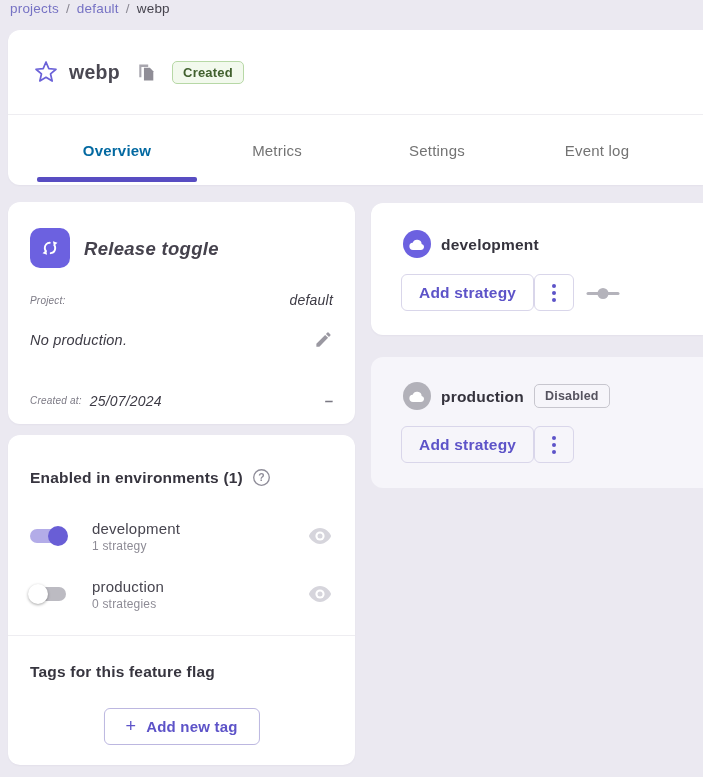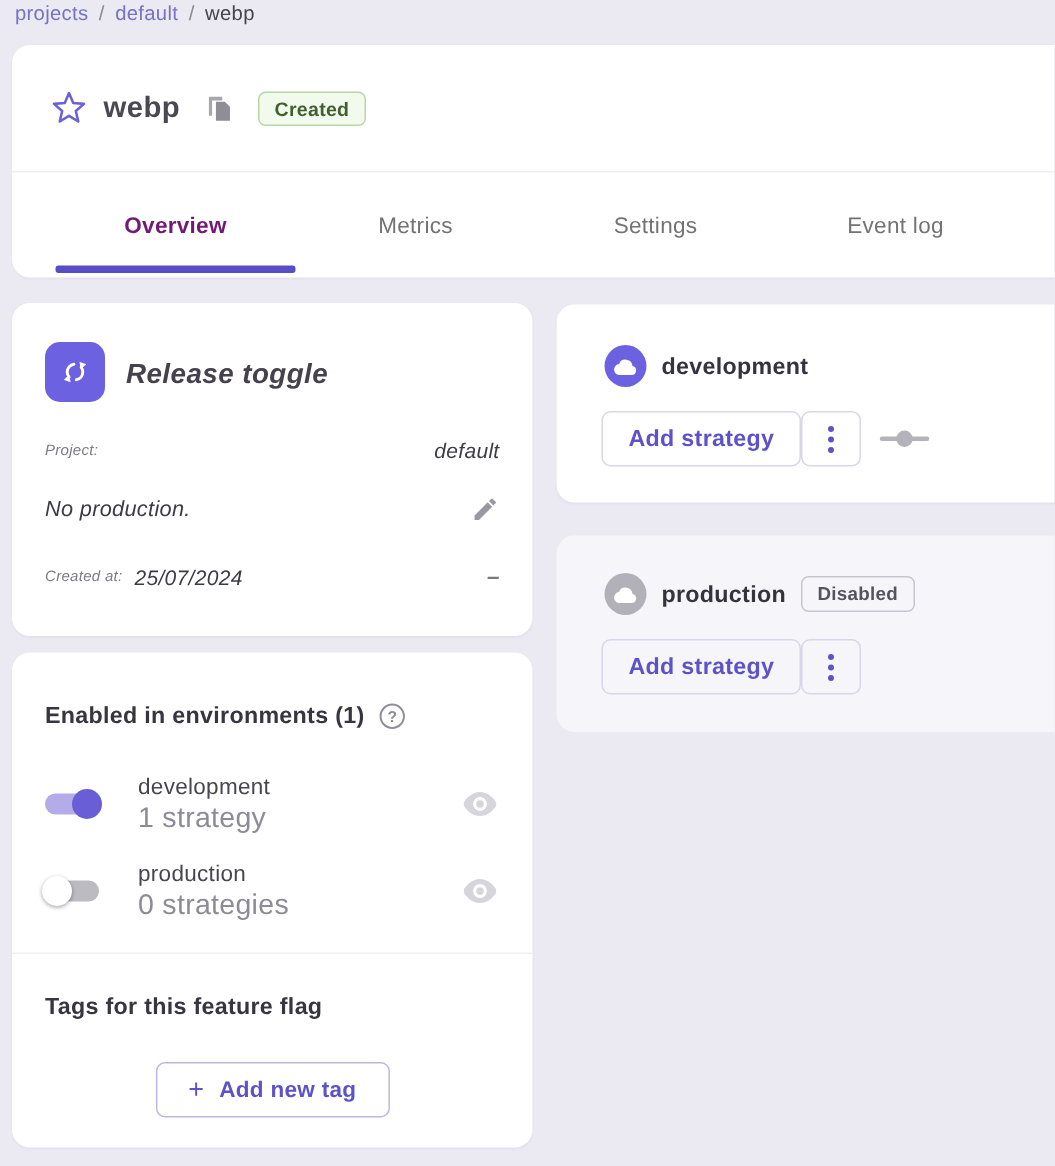--- a/index.html
+++ b/index.html
@@ -21,51 +21,51 @@
 
   
   .header-card { left:8px; top:30px; width:695px; height:155px; background:#fff; border-radius:12px 0 0 12px; box-shadow:0 1px 2px rgba(40,35,70,.04); }
   .title-row { position:absolute; left:0; top:0; width:100%; height:84px; display:flex; align-items:center; padding-left:26px; }
   .feature-title { font-size:19.5px; color:#4a4852; margin-left:11px; letter-spacing:.3px; }
   .copy-btn { margin-left:18px; display:flex; align-items:center; cursor:pointer; }
   .status-badge { margin-left:17px; font-size:13px; font-weight:bold; color:#41602e; background:#f2f9ed; border:1px solid #b7d8a6; border-radius:5px; padding:3px 10px; letter-spacing:.2px; }
   .header-divider { position:absolute; left:0; top:84px; width:100%; height:1px; background:#eeedf1; }
   .tabs-row { position:absolute; left:29px; top:85px; height:70px; display:flex; }
   .tab { width:160px; height:100%; display:flex; align-items:center; justify-content:center; font-size:15px; color:#737373; cursor:pointer; letter-spacing:.2px; }
-  .tab.active { font-weight:bold; color:#701a75; }
+  .tab.active { font-weight:bold; color:#0369a1; }
   .tab-underline { position:absolute; left:29px; bottom:3px; width:160px; height:5px; background:#584dc2; border-radius:2px; }
 
   
   .card { background:#fff; border-radius:12px; box-shadow:0 1px 2px rgba(40,35,70,.04); }
 
   
   .overview-card { left:8px; top:202px; width:347px; height:222px;font-style:italic; }
   .type-icon-box { position:absolute; left:22px; top:26px; width:40px; height:40px; border-radius:10px; background:#6c61e0; display:flex; align-items:center; justify-content:center; }
   .type-label { position:absolute; left:76px; top:36px; font-size:18.5px; color:#45424d; letter-spacing:.3px; }
   .ov-row { position:absolute; left:22px; right:22px; display:flex; justify-content:space-between; align-items:center; }
   .row-project { top:90px; }
   .row-desc { top:128px; }
-  .row-created { top:174px; }
+  .row-created { top:190px; }
   .lbl-gray { font-size:10px; color:#7c7a85; letter-spacing:.2px; }
   .val-dark { font-size:14px; color:#3d3b45; letter-spacing:.2px; }
   .desc-text { font-size:14.5px; color:#3d3b45; letter-spacing:.2px; }
   .created-wrap { display:flex; gap:8px; align-items:center; }
   .dash { color:#7a7883; font-size:15px; font-weight:bold; }
   .icon-btn { cursor:pointer; display:flex; align-items:center; justify-content:center; }
 
   
   .env-card { left:8px; top:435px; width:347px; height:330px; }
   .env-heading-row { position:absolute; left:22px; top:33px; display:flex; align-items:center; gap:9px; }
   .panel-heading { font-size:15.5px; font-weight:bold; color:#37353f; letter-spacing:.2px; }
   .env-row { position:absolute; left:20px; right:24px; height:44px; display:flex; align-items:center; }
   .env-row-1 { top:79px; }
   .env-row-2 { top:137px; }
   .env-text { margin-left:24px; display:flex; flex-direction:column; gap:2px; flex:1; }
   .env-name { font-size:15px; color:#47454f; letter-spacing:.2px; }
-  .env-sub { font-size:19px; color:#8d8b95; letter-spacing:.2px; }
+  .env-sub { font-size:12px; color:#8d8b95; letter-spacing:.2px; }
   
   .switch { position:relative; width:40px; height:22px; cursor:pointer; flex:none; }
   .switch .track { position:absolute; left:2px; top:4px; width:36px; height:14px; border-radius:7px; }
   .switch .knob { position:absolute; top:1px; width:20px; height:20px; border-radius:50%; }
   .switch.on .track { background:#b3ace8; }
   .switch.on .knob { right:0; background:#695ed6; }
   .switch.off .track { background:#bcbbc2; }
   .switch.off .knob { left:0; background:#fff; box-shadow:0 1px 3px rgba(0,0,0,.35); }
 
   .panel-divider { position:absolute; left:0; top:200px; width:100%; height:1px; background:#eeedf1; }

